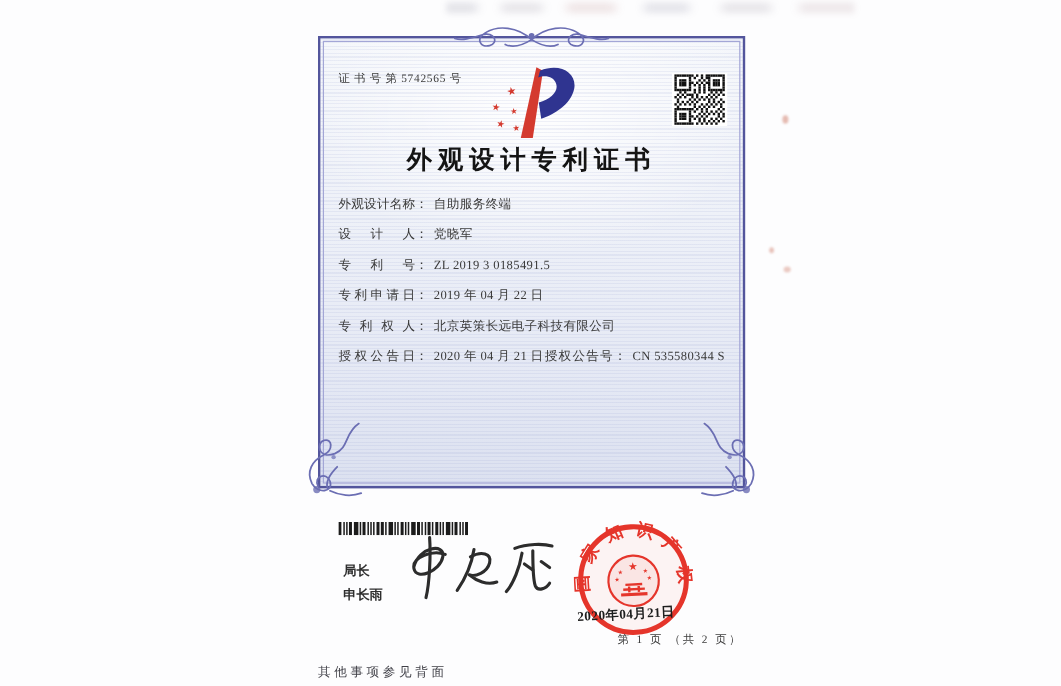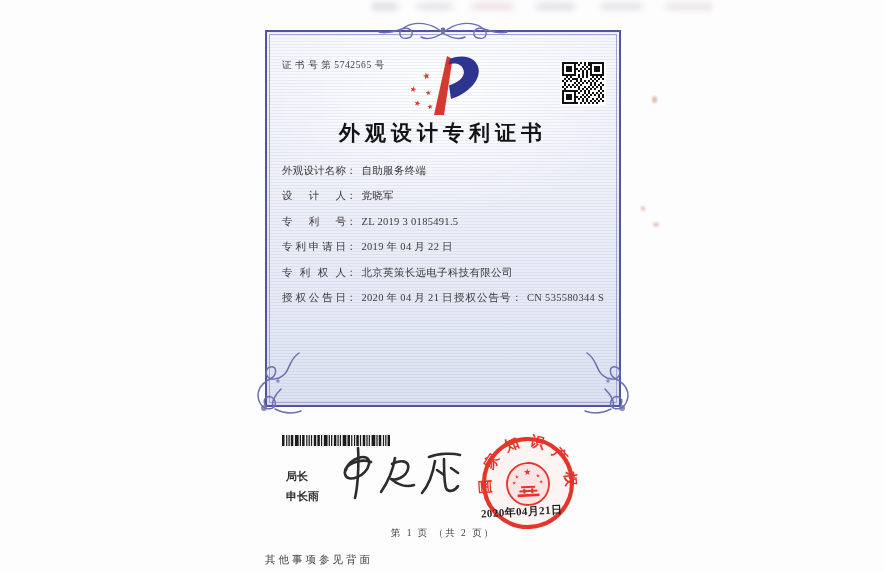--- a/index.html
+++ b/index.html
@@ -37,21 +37,21 @@
   .pair2 .lbl{width:auto;text-align-last:auto;letter-spacing:1px;}
   
   .notice{position:absolute;left:15px;top:304px;width:323px;font-size:11px;line-height:17px;
           text-align:justify;color:#3c3c44;}
   .notice p{margin:0;text-indent:2em;}
   
   .barcode{position:absolute;left:15px;top:403px;width:108px;height:11px;}
   .signer{position:absolute;left:19px;top:434px;font-size:11px;line-height:20px;color:#2e2e2e;font-weight:700;}
   .signature{position:absolute;left:62px;top:410px;width:150px;height:62px;}
   .seal{position:absolute;left:211px;top:402px;width:100px;height:100px;}
-  .page-info{position:absolute;left:0;right:0;top:495px;text-align:center;font-size:9.5px;letter-spacing:2px;color:#3d3d3d;}
+  .page-info{position:absolute;left:0;right:0;top:495px;text-align:right;font-size:9.5px;letter-spacing:2px;color:#3d3d3d;}
   .back-note{position:absolute;left:265px;top:553px;width:356px;text-align:left;
              font-size:10.5px;letter-spacing:3px;color:#3f3f46;}
   
   .orn-top{position:absolute;left:50%;top:-13px;transform:translateX(-50%);}
   .orn-bl{position:absolute;left:-16px;bottom:-12px;}
   .orn-br{position:absolute;right:-16px;bottom:-12px;transform:scaleX(-1);}
   .ghost{position:absolute;left:372px;top:2px;width:340px;height:9px;filter:blur(2.5px);opacity:.5;
          background:linear-gradient(90deg,rgba(110,110,135,.35) 0 6%,rgba(255,255,255,0) 9% 12%,rgba(120,110,130,.3) 15% 22%,rgba(255,255,255,0) 25% 28%,rgba(170,110,110,.3) 31% 40%,rgba(255,255,255,0) 43% 47%,rgba(110,110,140,.32) 50% 58%,rgba(255,255,255,0) 61% 66%,rgba(120,110,130,.3) 69% 78%,rgba(255,255,255,0) 81% 85%,rgba(150,110,120,.28) 88% 100%);}
   .speck{position:absolute;border-radius:50%;background:#c96b55;filter:blur(1px);}
   .s1{left:652px;top:96px;width:5px;height:7px;opacity:.45;}

